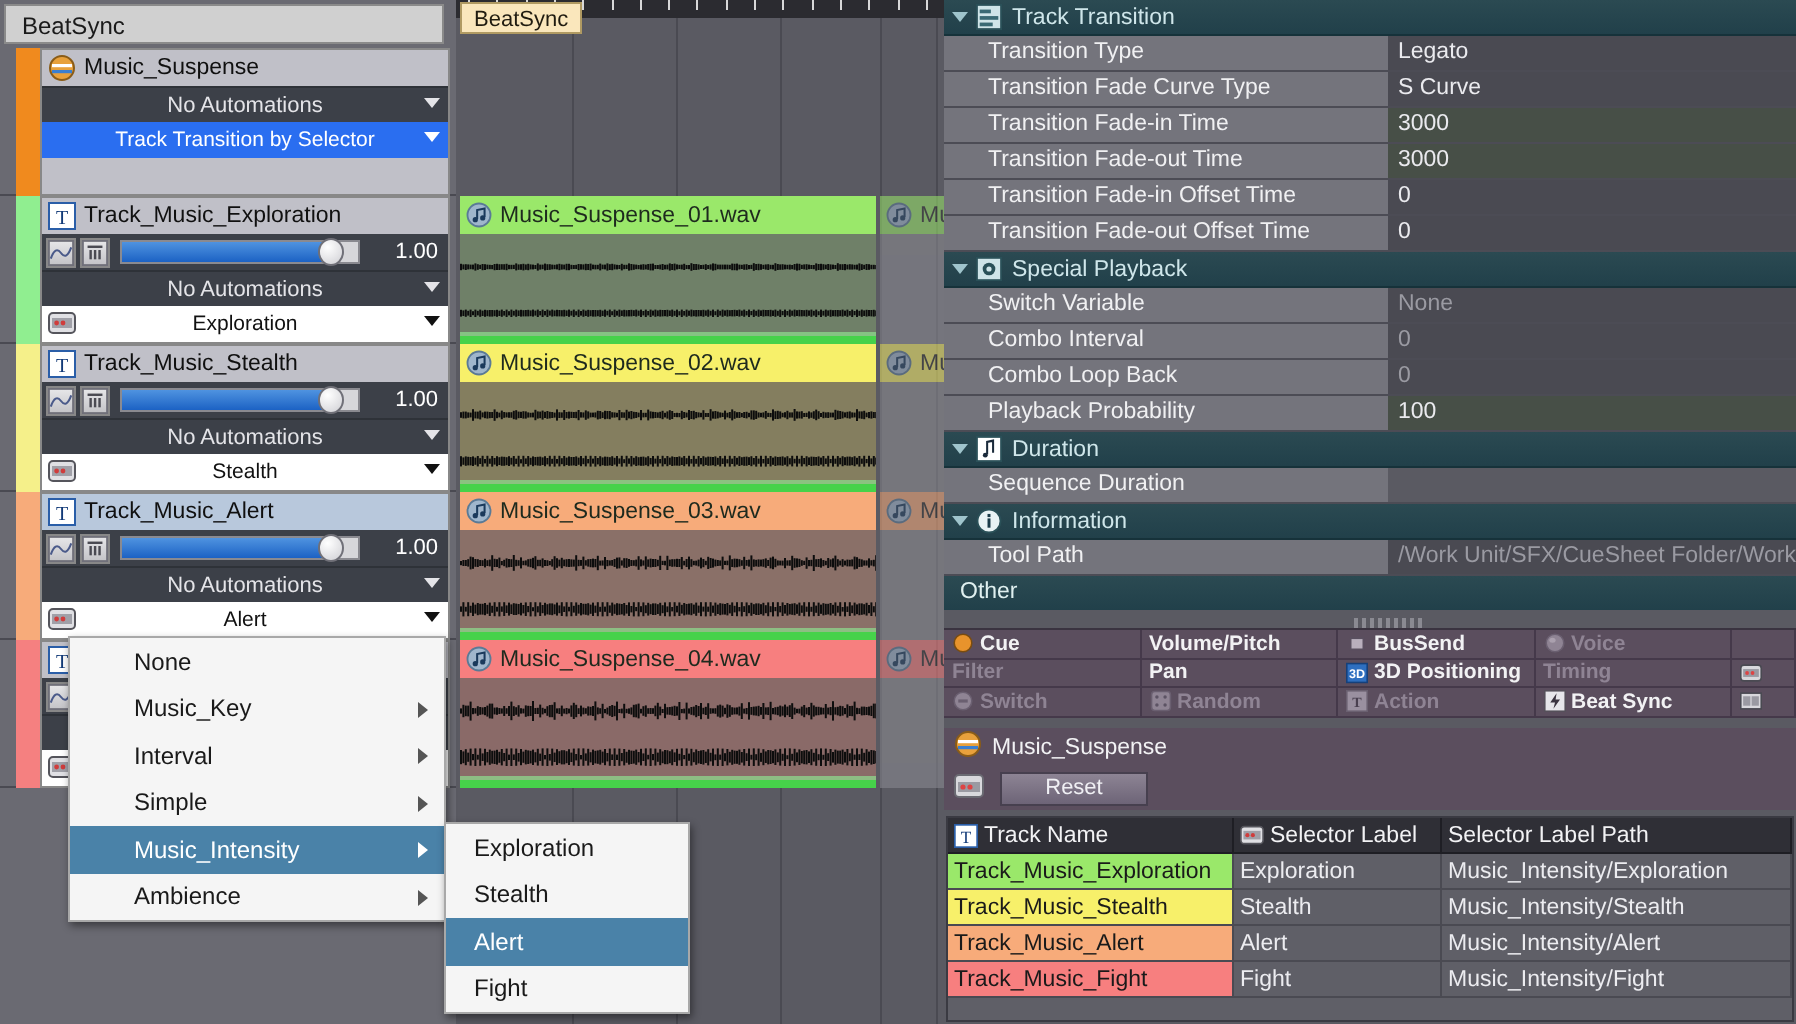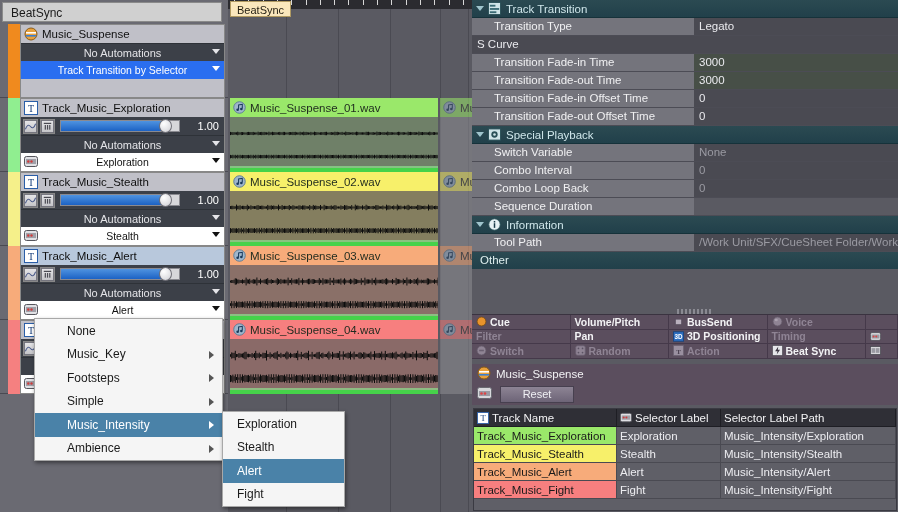--- a/index.html
+++ b/index.html
@@ -1922,20 +1922,21 @@
               <rect x="2" y="6.5" width="10" height="2" fill="#3a6a74"></rect>
               <rect x="2" y="10" width="7" height="2" fill="#3a6a74"></rect>
             </svg></span>
           <span>Track Transition</span>
         </div>
         <div class="prop-row">
           <div class="prop-label">Transition Type</div>
           <div class="prop-val">Legato</div>
         </div>
         <div class="prop-row">
+          <div class="prop-label">Transition Fade Curve Type</div>
           <div class="prop-val">S Curve</div>
         </div>
         <div class="prop-row">
           <div class="prop-label">Transition Fade-in Time</div>
           <div class="prop-val edit">3000</div>
         </div>
         <div class="prop-row">
           <div class="prop-label">Transition Fade-out Time</div>
           <div class="prop-val edit">3000</div>
         </div>
@@ -1960,20 +1961,33 @@
           <div class="prop-label">Switch Variable</div>
           <div class="prop-val dim">None</div>
         </div>
         <div class="prop-row">
           <div class="prop-label">Combo Interval</div>
           <div class="prop-val dim">0</div>
         </div>
         <div class="prop-row">
           <div class="prop-label">Combo Loop Back</div>
           <div class="prop-val dim">0</div>
+        </div>
+        <div class="prop-row">
+          <div class="prop-label">Playback Probability</div>
+          <div class="prop-val edit">100</div>
+        </div>
+        <div class="sec-head">
+          <span class="sec-tri"></span>
+          <span class="sec-ico"><svg width="13" height="13" viewBox="0 0 14 14">
+              <rect x="0.5" y="0.5" width="13" height="13" fill="#fff" stroke="#2a5058"></rect>
+              <path d="M6 10V3.2l3.2-0.7V9" stroke="#1a2a3a" fill="none" stroke-width="1.1"></path>
+              <circle cx="5" cy="10.3" r="1.3" fill="#1a2a3a"></circle>
+            </svg></span>
+          <span>Duration</span>
         </div>
         <div class="prop-row">
           <div class="prop-label">Sequence Duration</div>
         </div>
         <div class="sec-head">
           <span class="sec-tri"></span>
           <span class="sec-ico"><svg width="13" height="13" viewBox="0 0 14 14">
               <circle cx="7" cy="7" r="6.2" fill="#e8f2f4" stroke="#2a5058"></circle>
               <rect x="6.2" y="5.6" width="1.6" height="5" fill="#1a3a48"></rect>
               <rect x="6.2" y="3.2" width="1.6" height="1.7" fill="#1a3a48"></rect>
@@ -2162,21 +2176,21 @@
 
   <div class="cmenu" id="menu-main">
       <div class="cmi">
         <span>None</span>
       </div>
       <div class="cmi">
         <span>Music_Key</span>
         <span class="sub"></span>
       </div>
       <div class="cmi">
-        <span>Footsteps</span>
+        <span>Interval</span>
         <span class="sub"></span>
       </div>
       <div class="cmi">
         <span>Simple</span>
         <span class="sub"></span>
       </div>
       <div class="cmi sel">
         <span>Music_Intensity</span>
         <span class="sub"></span>
       </div>

